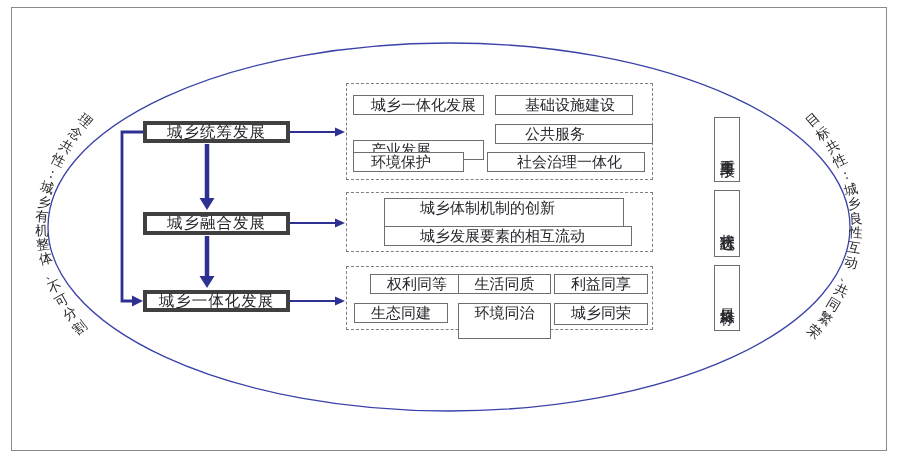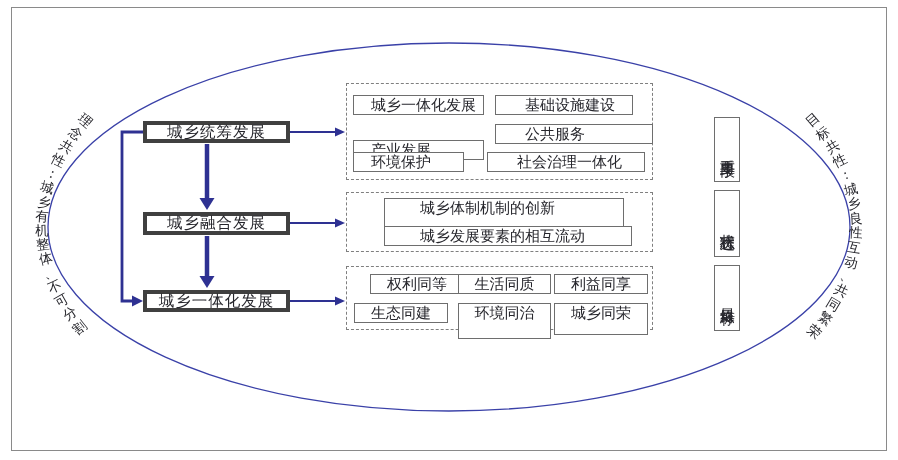--- a/index.html
+++ b/index.html
@@ -85,21 +85,21 @@
     <div class="cell pad-l" style="left:37px;top:5px;width:240px;height:36px;">城乡体制机制的创新</div>
     <div class="cell pad-l" style="left:37px;top:33px;width:248px;height:20px;">城乡发展要素的相互流动</div>
   </div>
 
   <div class="dashed-group" style="left:346px;top:266px;width:307px;height:64px;">
     <div class="cell center" style="left:23px;top:7px;width:94px;height:20px;">权利同等</div>
     <div class="cell center" style="left:111px;top:7px;width:93px;height:20px;">生活同质</div>
     <div class="cell center" style="left:207px;top:7px;width:94px;height:20px;">利益同享</div>
     <div class="cell center" style="left:7px;top:36px;width:94px;height:20px;">生态同建</div>
     <div class="cell center" style="left:111px;top:36px;width:93px;height:36px;">环境同治</div>
-    <div class="cell center" style="left:207px;top:36px;width:94px;height:32px;">城乡同荣</div>
+    <div class="cell center" style="left:207px;top:36px;width:94px;height:22px;">城乡同荣</div>
   </div>
 
   <div class="side-box" style="left:714px;top:117px;width:26px;height:65px;">重要手段</div>
   <div class="side-box" style="left:714px;top:190px;width:26px;height:67px;">状态过程</div>
   <div class="side-box" style="left:714px;top:265px;width:26px;height:66px;">最终目标</div>
 
   <div id="arc-layer">
       <span class="arc-char" style="left: 84.7617px; top: 120.805px; transform: translate(-50%, -50%) rotate(40.5deg);">理</span>
       <span class="arc-char" style="left: 74.5398px; top: 133.751px; transform: translate(-50%, -50%) rotate(36.1deg);">念</span>
       <span class="arc-char" style="left: 65.6621px; top: 147.032px; transform: translate(-50%, -50%) rotate(31.4deg);">共</span>

